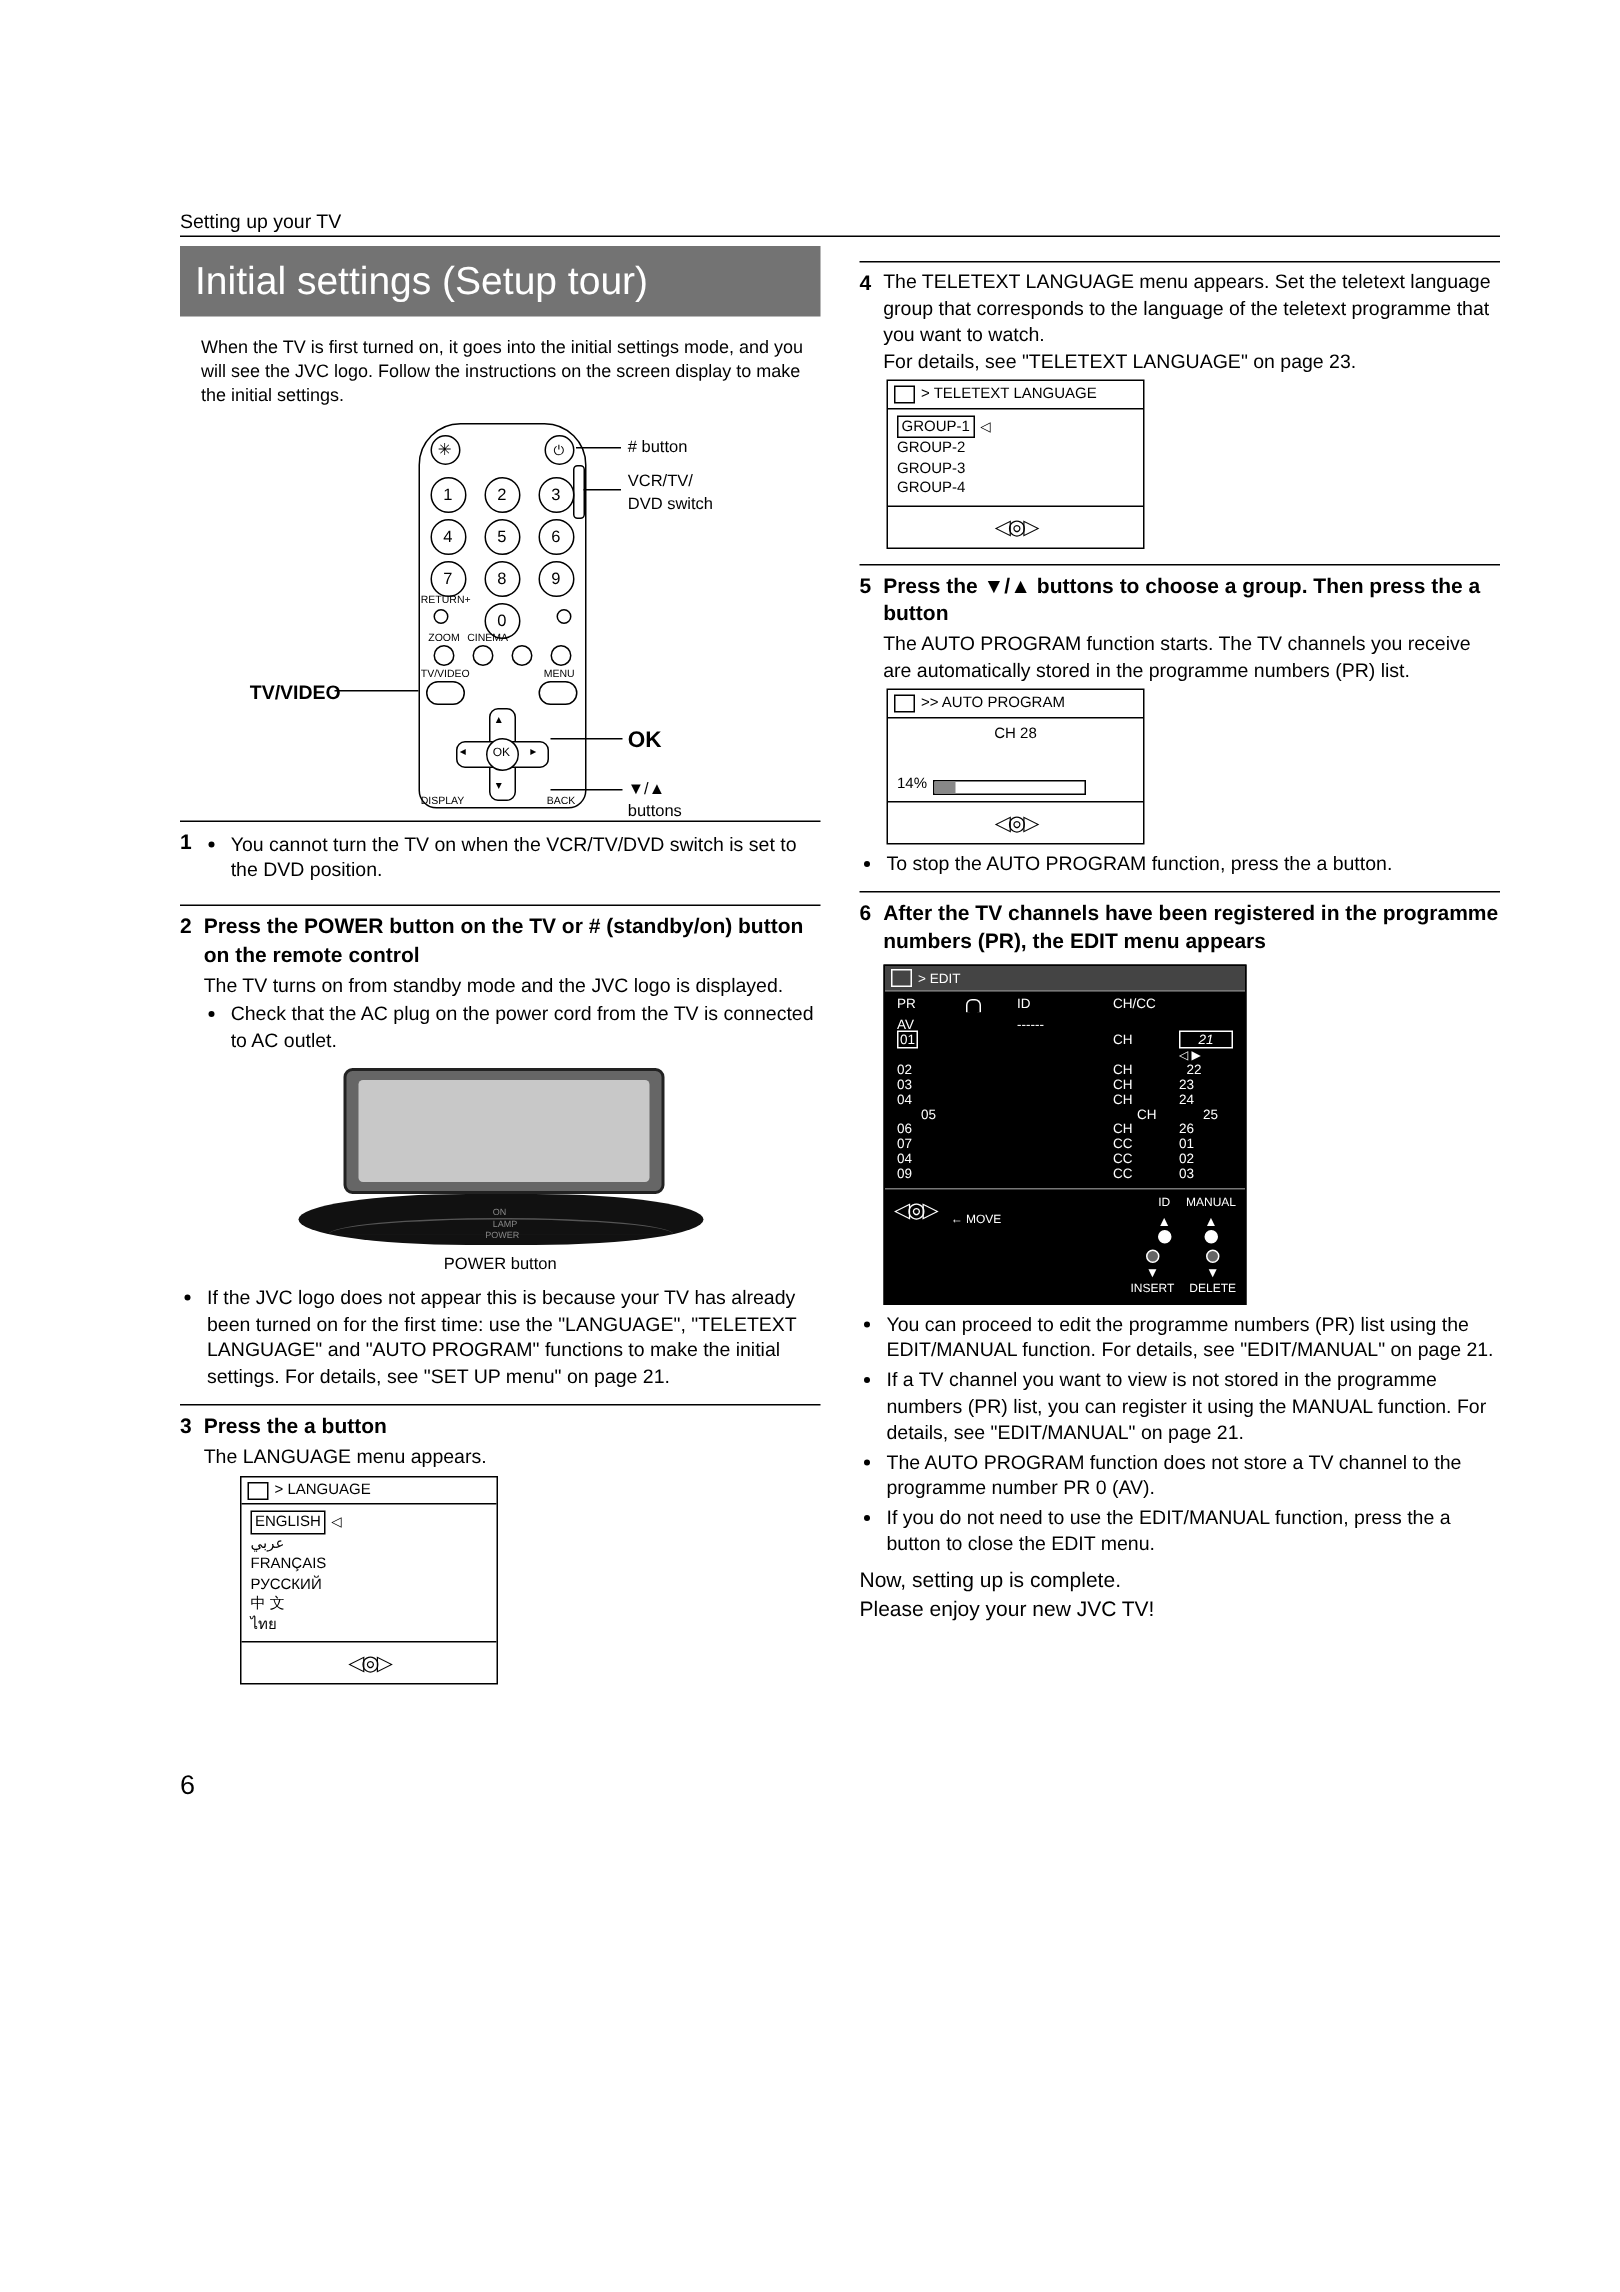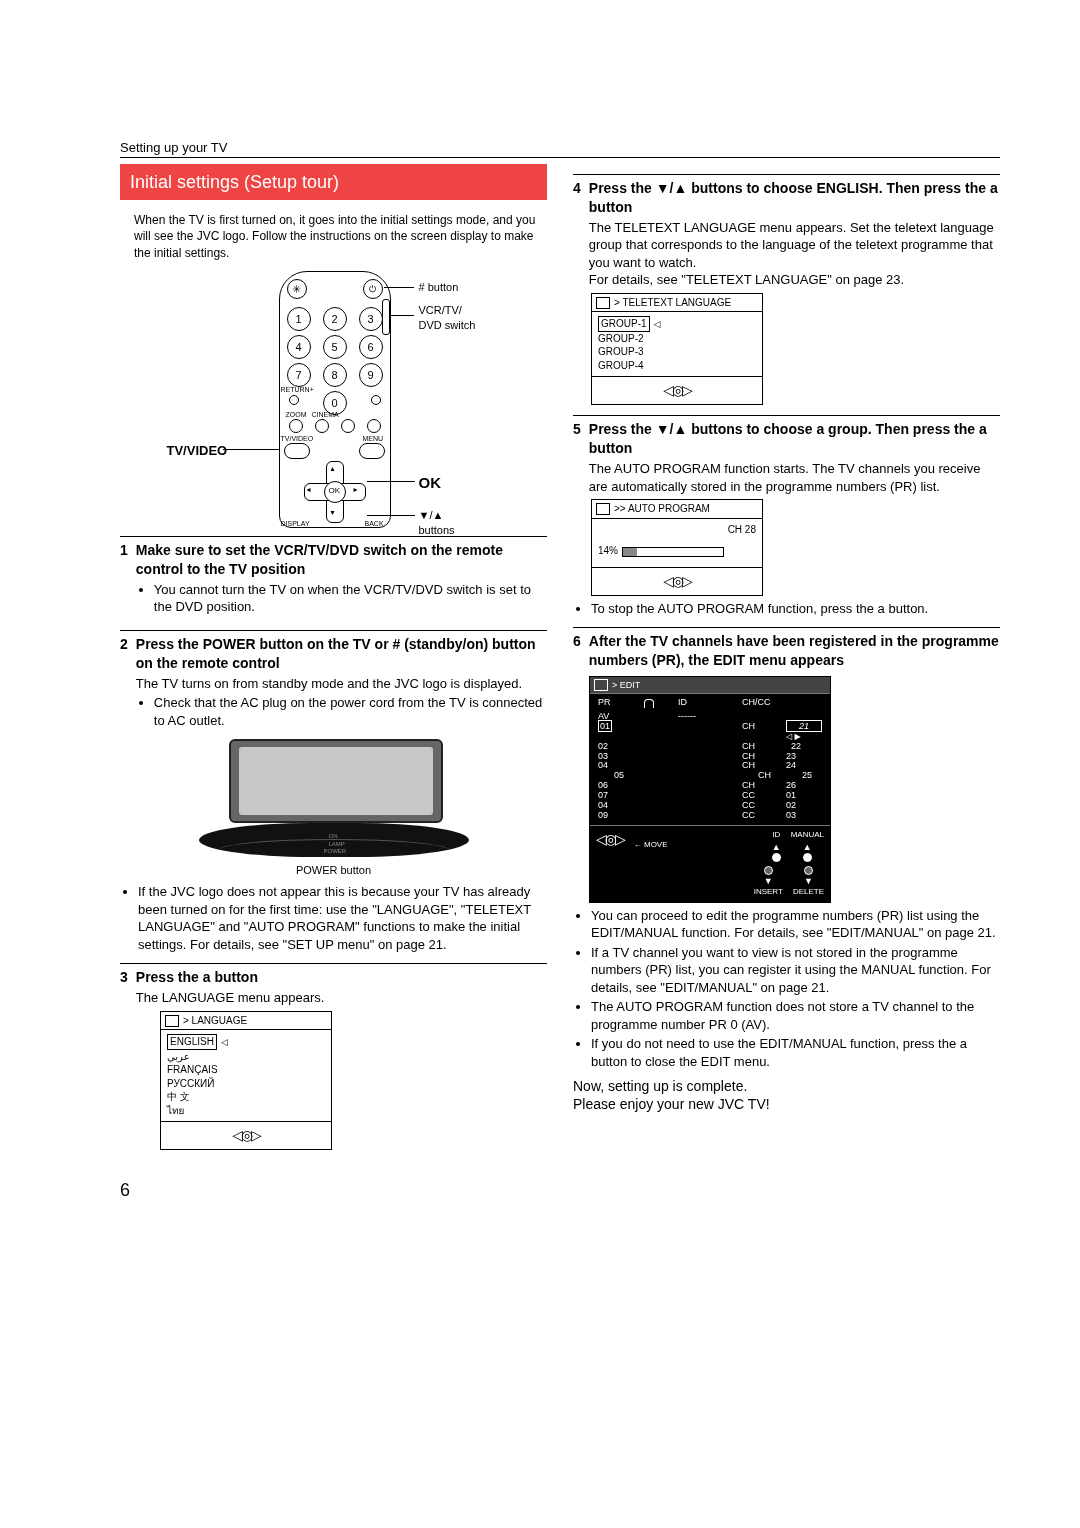--- a/index.html
+++ b/index.html
@@ -13,23 +13,23 @@
   .page {
     padding: 140px 80px 60px 120px;
   }
   .section-label {
     font-size: 13px;
     margin-bottom: 6px;
     border-bottom: 1px solid #000;
     padding-bottom: 2px;
   }
   .heading-bar {
-    background: #ef4444;
+    background: #737373;
     color: #fff;
-    font-size: 18px;
+    font-size: 26px;
     padding: 6px 10px;
     font-weight: 500;
     margin-bottom: 12px;
   }
   .two-col {
     display: flex;
     gap: 26px;
   }
   .col {
     flex: 1;
@@ -236,21 +236,20 @@
           <div class="callout ok-bold" style="left:190px;top:202px;">OK</div>
           <div class="line-h" style="left:138px;top:244px;width:48px;"></div>
           <div class="callout" style="left:190px;top:237px;">▼/▲ buttons</div>
         </div>
       </div>
 
       <div id="left-steps">
           <div class="step">
             <div class="step-num">1</div>
             <div class="step-body">
-              <div class="step-title">Make sure to set the VCR/TV/DVD switch on the remote control to the TV position</div>
               <ul class="bullets">
                 <li>You cannot turn the TV on when the VCR/TV/DVD switch is set to the DVD position.</li>
               </ul>
             </div>
           </div>
           <div class="step">
             <div class="step-num">2</div>
             <div class="step-body">
               <div class="step-title">Press the POWER button on the TV or # (standby/on) button on the remote control</div>
               <div style="white-space: pre-line;">The TV turns on from standby mode and the JVC logo is displayed.</div>
@@ -301,21 +300,20 @@
           </div>
         <div class="osd-footer">◁◎▷</div>
       </div>
     </div>
 
     <div class="col">
       <div id="right-steps-4">
           <div class="step">
             <div class="step-num">4</div>
             <div class="step-body">
-              <div class="step-title">Press the ▼/▲ buttons to choose ENGLISH. Then press the a button</div>
               <div style="white-space: pre-line;">The TELETEXT LANGUAGE menu appears. Set the teletext language group that corresponds to the language of the teletext programme that you want to watch.
 For details, see "TELETEXT LANGUAGE" on page 23.</div>
             </div>
           </div>
         </div>
 
       <div class="osd" style="margin-left:18px;">
         <div class="osd-header">
             <span class="osd-icon"></span>
             <span>&gt; TELETEXT LANGUAGE</span>
@@ -338,21 +336,21 @@
             </div>
           </div>
         </div>
 
       <div class="osd" style="margin-left:18px;">
         <div class="osd-header">
             <span class="osd-icon"></span>
             <span>&gt;&gt; AUTO PROGRAM</span>
           </div>
         <div class="osd-body">
-          <div style="text-align:right;margin-bottom:8px;">CH  28</div>
+          <div style="text-align:center;margin-bottom:20px;">CH  28</div>
           <div style="display:flex;align-items:center;gap:4px;">
             <span>14%</span>
             <div class="osd-progress">
                 <div></div>
               </div>
           </div>
         </div>
         <div class="osd-footer">◁◎▷</div>
       </div>
 

